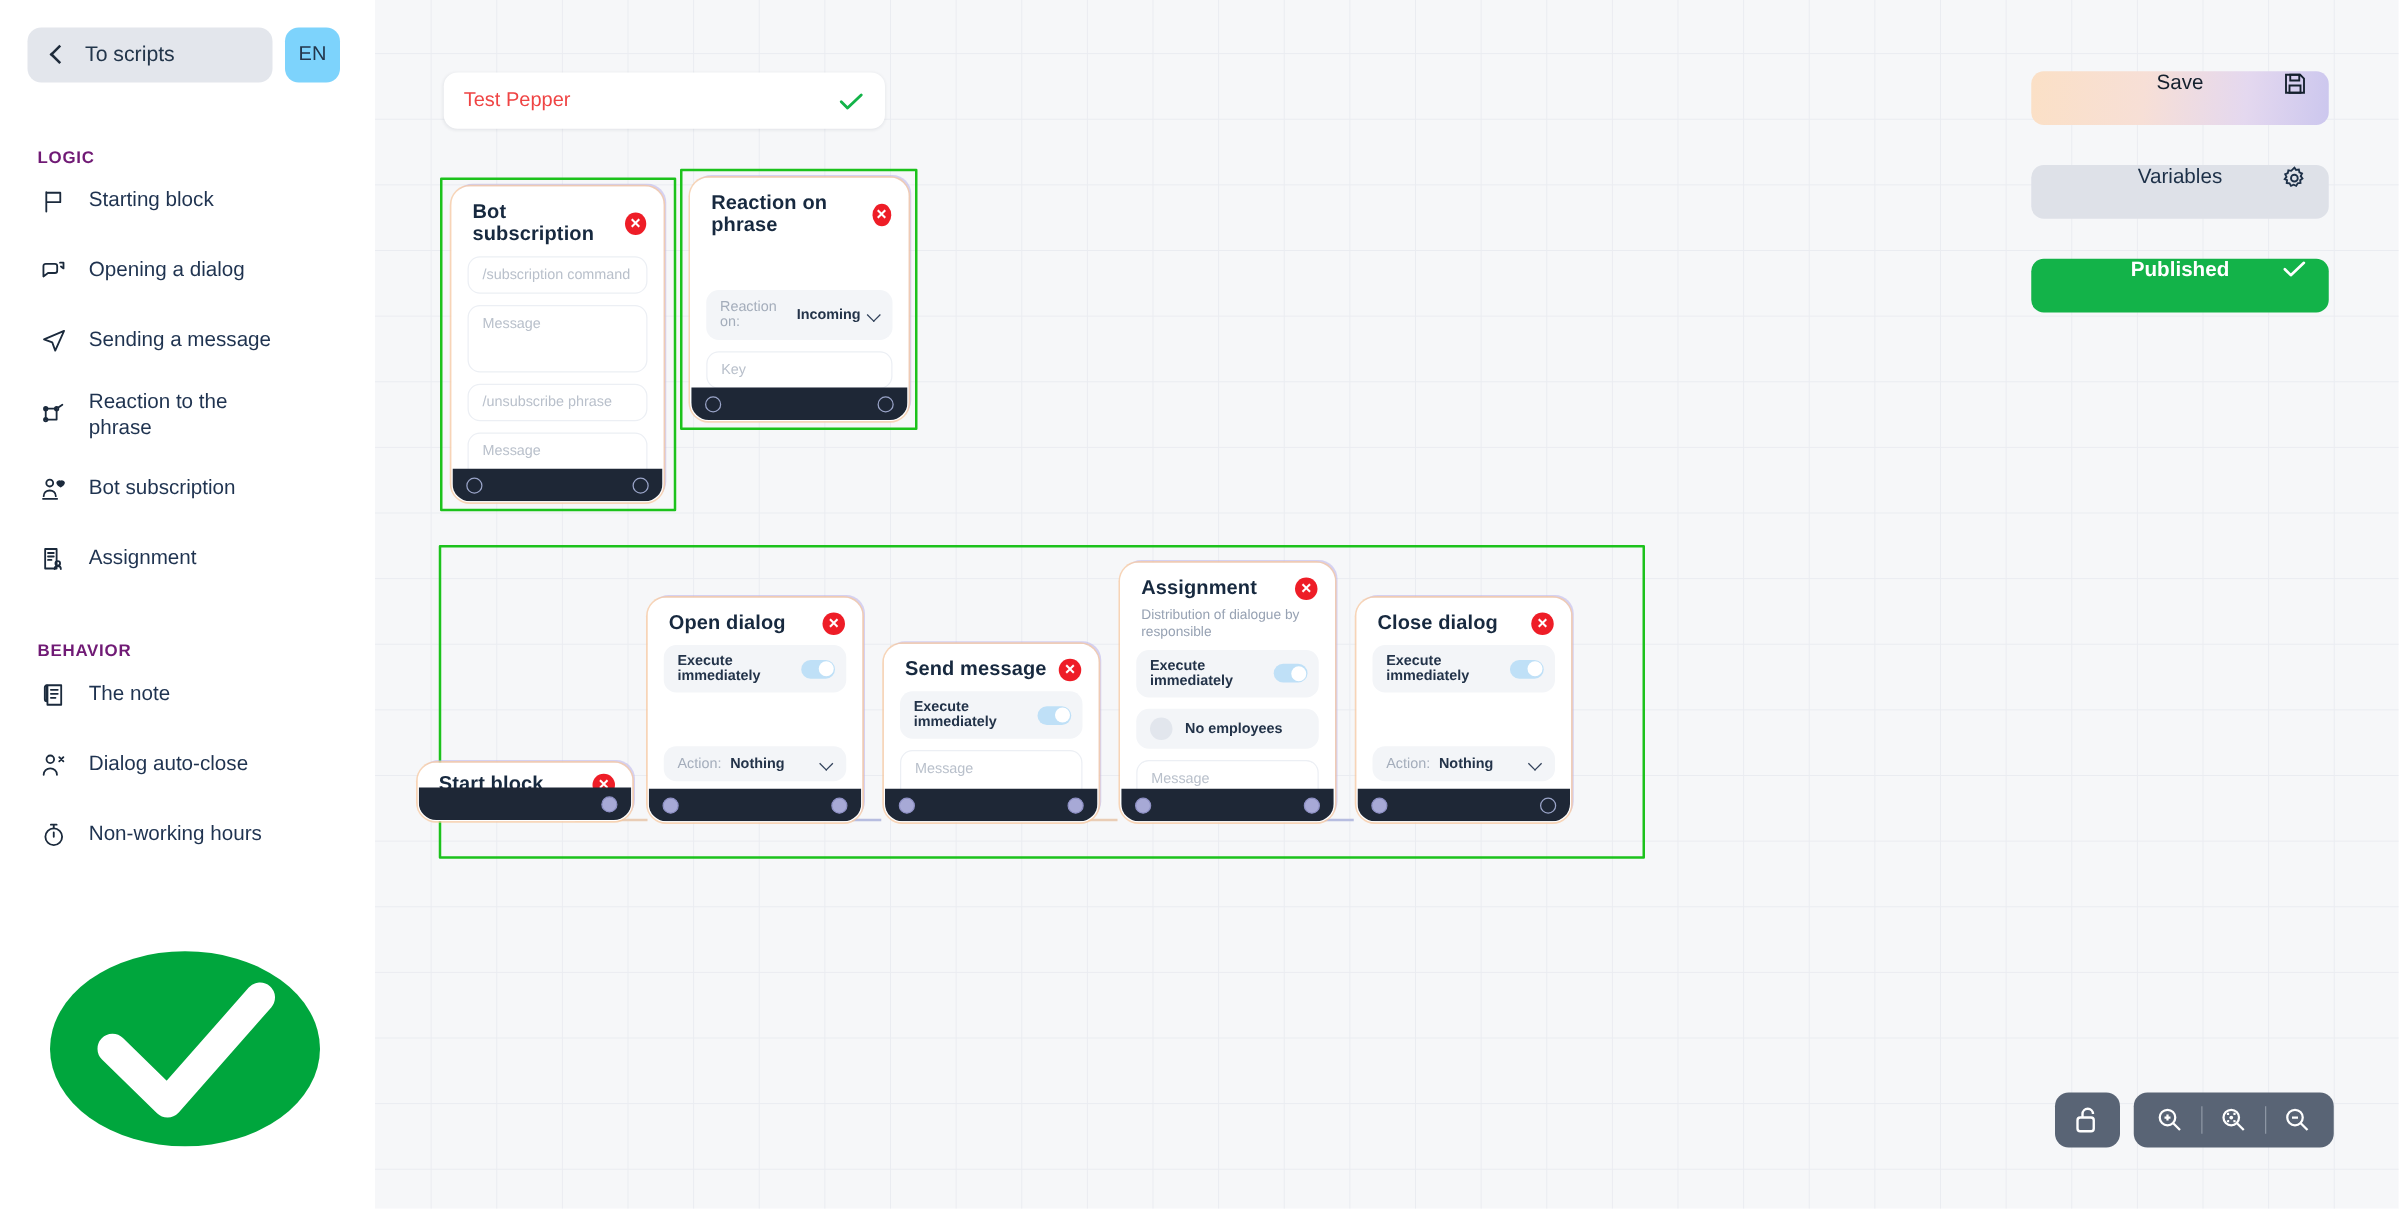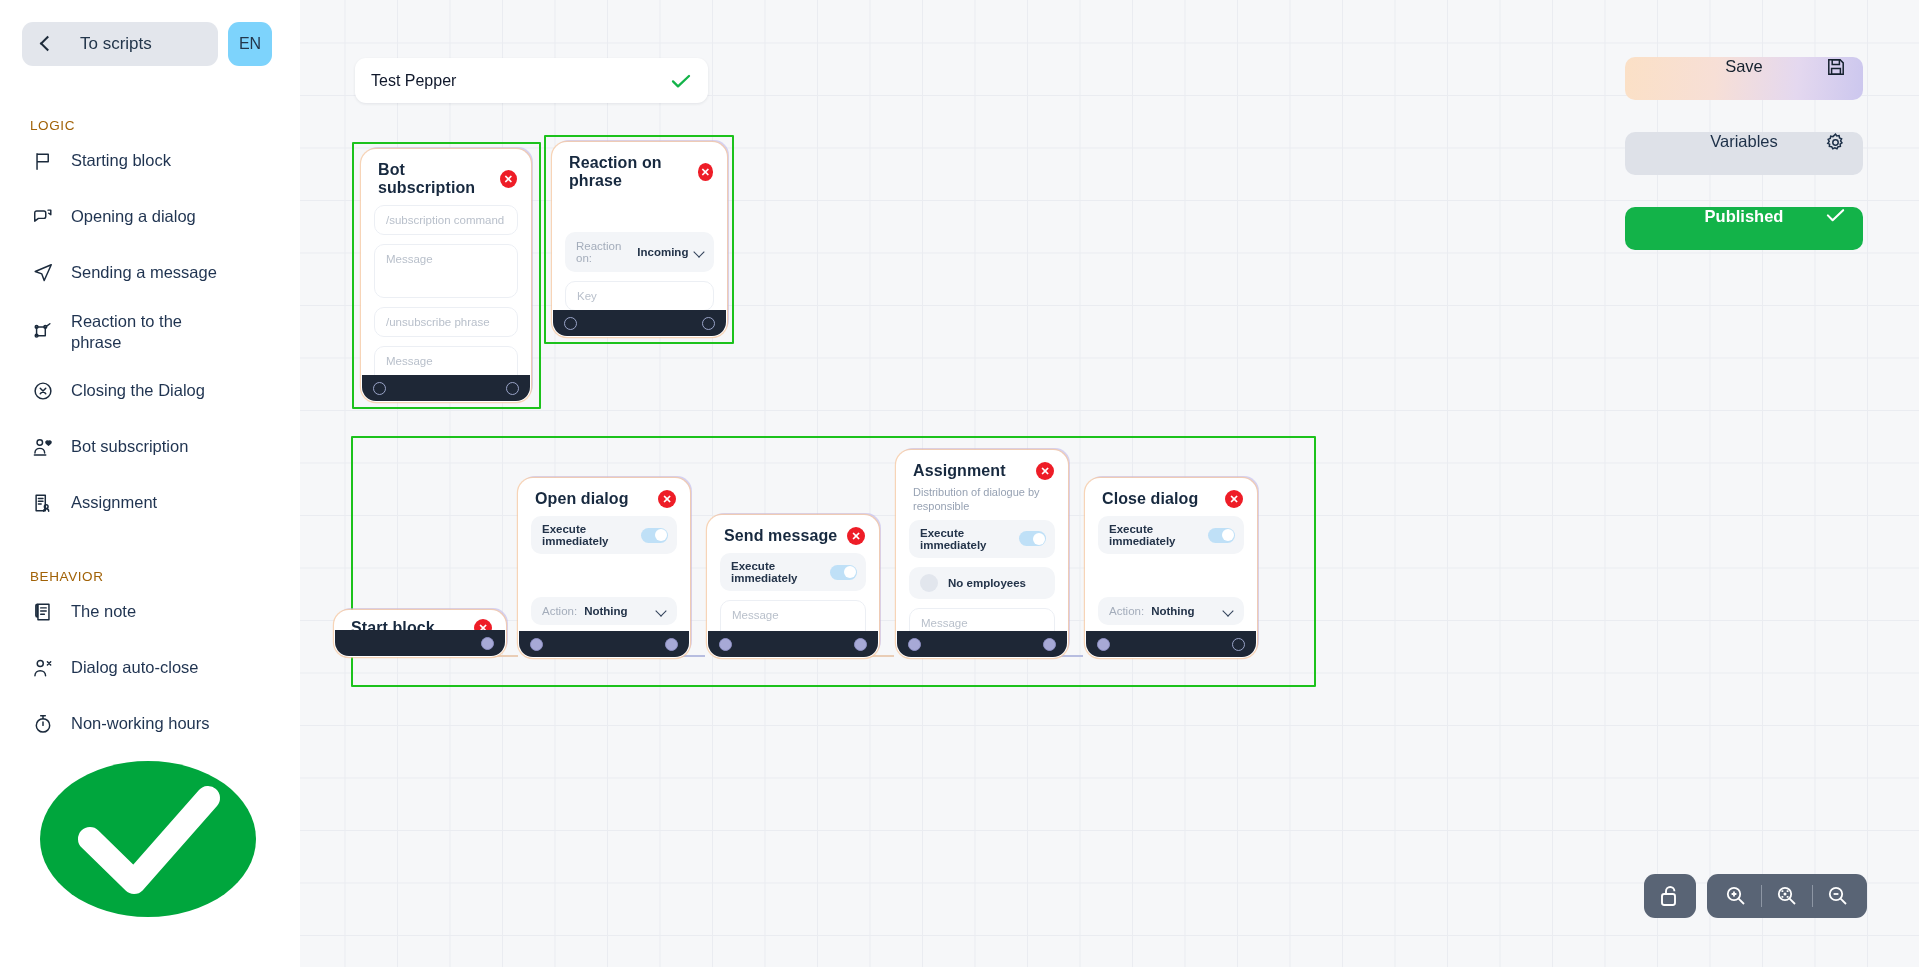--- a/index.html
+++ b/index.html
@@ -25,40 +25,40 @@
 
   
   #sidebar {
     position: absolute; left: 0; top: 0;
     width: 300px; height: 967px;
     background: #ffffff;
     z-index: 20;
   }
   .side-top { display:flex; align-items:center; gap:10px; padding: 22px 0 0 22px; }
   .btn-to-scripts {
-    display:flex; align-items:center; gap:28px;
+    display:flex; align-items:center; gap:16px;
     height: 44px; width: 196px;
     background:#e3e6ec; border-radius: 11px;
     padding-left: 16px; cursor:pointer;
   }
   .btn-to-scripts .lbl { font-size: 17px; color:#23364b; font-weight:400; }
   .chev-left { width:14px; height:14px; position:relative; flex:0 0 auto; }
   .chev-left::before{
     content:""; position:absolute; left:4px; top:1px;
     width:9px; height:9px; border-left:2.2px solid #1e2b3a; border-bottom:2.2px solid #1e2b3a;
     transform: rotate(45deg);
   }
   .btn-lang {
     width:44px; height:44px; background:#7dd3fc; border-radius:11px;
     display:flex; align-items:center; justify-content:center;
     font-size:16px; color:#23364b; cursor:pointer;
   }
   .side-group-title {
-    font-size: 13.5px; letter-spacing: .6px; color:#a16207;
-    font-weight:400; padding: 0 0 0 30px;
+    font-size: 13.5px; letter-spacing: .6px; color:#701a75;
+    font-weight:700; padding: 0 0 0 30px;
   }
   #sidebar .grp-logic { margin-top: 52px; }
   #sidebar .grp-behavior { margin-top: 38px; }
   .side-item {
     display:flex; align-items:center; gap:17px;
     padding: 0 18px 0 32px; min-height: 56px; cursor:pointer;
   }
   .side-item .ico { width:22px; height:22px; flex:0 0 auto; color:#1b2a3c; display:block; }
   .side-item .ico svg { display:block; width:22px; height:22px; }
   .side-item .lbl { font-size:16.5px; color:#1f3350; line-height:1.28; }
@@ -73,21 +73,21 @@
 
   
   #title-field {
     position:absolute; left:355px; top:58px;
     width:353px; height:45px;
     background:#fff; border-radius:11px;
     box-shadow: 0 1px 3px rgba(20,30,50,.09);
     display:flex; align-items:center; padding: 0 16px;
     z-index: 6;
   }
-  #title-field .tval { flex:1; font-size:16px; color:#0f172a; }
+  #title-field .tval { flex:1; font-size:16px; color:#ef4444; }
   .ok-check { width:22px; height:16px; }
 
   
   .act-btn {
     position:absolute; right:56px;
     width:238px; height:43px; border-radius:10px;
     display:flex; align-items:flex-start; justify-content:center;
     font-size:16.5px; cursor:pointer; z-index:6;
   }
   .act-btn .ico { position:absolute; right:17px; display:flex; }
@@ -471,29 +471,20 @@
           <path d="M5 6.5h9.5v9.5H5z"></path>
           <circle cx="5" cy="6.5" r="1.5"></circle>
             <circle cx="14.5" cy="6.5" r="1.5"></circle>
           <circle cx="5" cy="16" r="1.5"></circle>
           <path d="M16 5.5l3.5-2.5"></path>
         </svg>
       </span>
       <span class="lbl" style="max-width:120px;">Reaction to the phrase</span>
     </div>
 
-    <div class="side-item">
-      <span class="ico">
-        <svg viewBox="0 0 24 24" fill="none" stroke="#1b2a3c" stroke-width="1.6" stroke-linecap="round">
-          <circle cx="12" cy="12" r="8.6"></circle>
-          <path d="M9 9l6 6M15 9l-6 6"></path>
-        </svg>
-      </span>
-      <span class="lbl">Closing the Dialog</span>
-    </div>
 
     <div class="side-item">
       <span class="ico">
         <svg viewBox="0 0 24 24" fill="none" stroke="#1b2a3c" stroke-width="1.6" stroke-linecap="round" stroke-linejoin="round">
           <circle cx="8.5" cy="7" r="3"></circle>
           <path d="M3.2 18.5c0-3 2.4-5 5.3-5s5.3 2 5.3 5M2.6 20.8h12.4"></path>
           <path d="M18 6.2a1.5 1.5 0 0 1 2.6 1.5c-.4.9-2.6 2.3-2.6 2.3s-2.2-1.4-2.6-2.3A1.5 1.5 0 0 1 18 6.2z" fill="#1b2a3c"></path>
         </svg>
       </span>
       <span class="lbl">Bot subscription</span>

